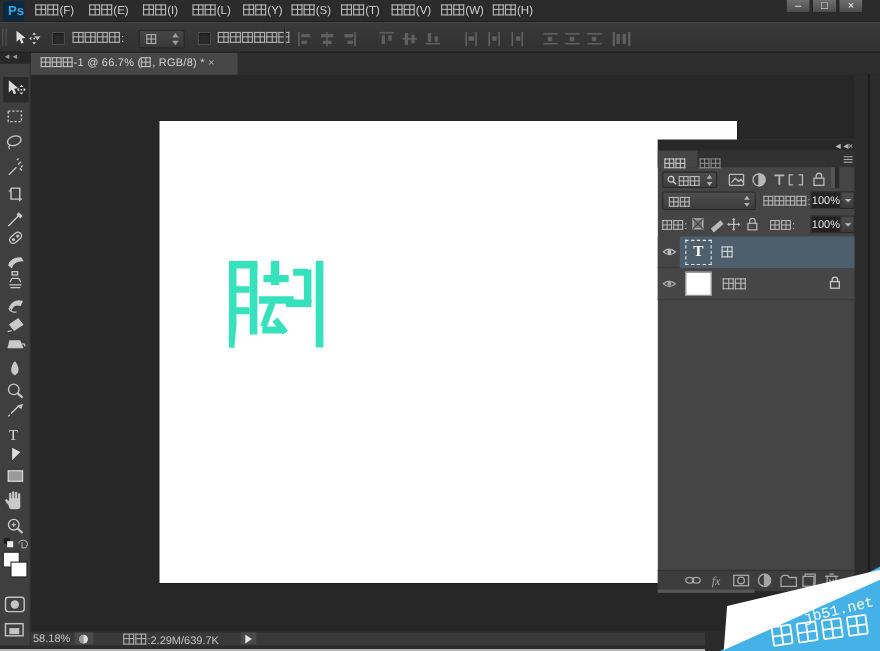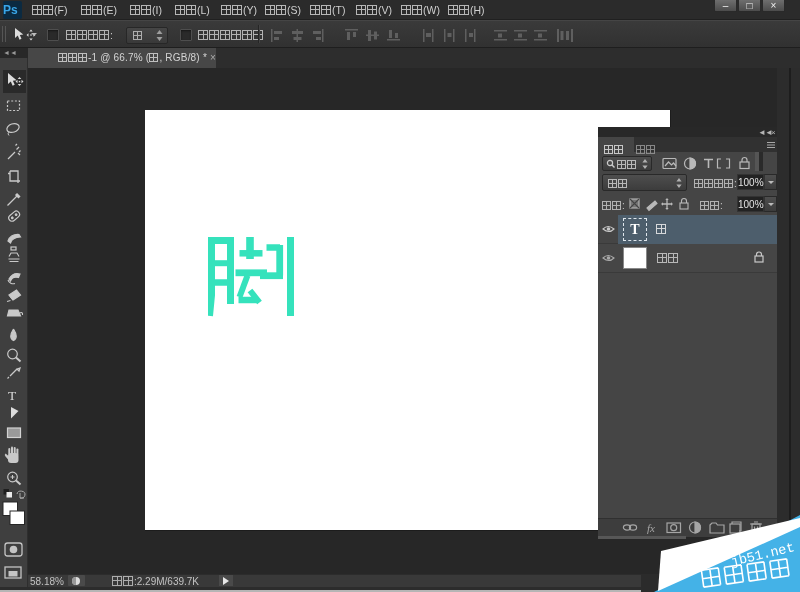--- a/index.html
+++ b/index.html
@@ -20,37 +20,37 @@
   linear-gradient(currentColor,currentColor) 0 0/9px 1px,
   linear-gradient(currentColor,currentColor) 0 4px/9px 1px,
   linear-gradient(currentColor,currentColor) 0 8px/9px 1px,
   linear-gradient(currentColor,currentColor) 0 0/1px 9px,
   linear-gradient(currentColor,currentColor) 4px 0/1px 9px,
   linear-gradient(currentColor,currentColor) 8px 0/1px 9px;
  background-repeat:no-repeat;}
 
 #menubar{left:0;top:0;width:800px;height:20px;background:#2b2b2b;border-bottom:1px solid #202020;}
 #pslogo{left:3px;top:1px;width:19px;height:18px;background:#0b2a41;color:#39a6e8;
- font-weight:bold;font-size:12px;text-align:left;line-height:18px;border-radius:2px;}
+ font-weight:bold;font-size:12px;text-align:right;line-height:18px;border-radius:2px;}
 .mi{position:absolute;top:4px;color:#cfcfcf;font-size:10.5px;line-height:12px;white-space:nowrap;}
 
 .wbtn{position:absolute;top:0;height:12px;background:linear-gradient(#6e6e6e,#4c4c4c);
  border:1px solid #2a2a2a;border-top:none;color:#f2f2f2;font-size:10px;line-height:11px;
  text-align:center;border-radius:0 0 2px 2px;}
 
 #optbar{left:0;top:20px;width:800px;height:28px;background:linear-gradient(#3a3a3a,#313131);
  border-top:1px solid #454545;border-bottom:1px solid #1e1e1e;}
 .obtext{position:absolute;top:29px;color:#c8c8c8;font-size:10.5px;white-space:nowrap;}
 .cb{position:absolute;top:29px;width:12px;height:12px;background:#2a2a2a;border:1px solid #4e4e4e;
  box-shadow:inset 0 1px 2px #161616;border-radius:1px;}
 .osep{position:absolute;top:25px;width:1px;height:18px;background:#252525;box-shadow:1px 0 0 #424242;}
 
 #tabbar{left:0;top:48px;width:800px;height:20px;background:#2d2d2d;}
 #doctab{left:28px;top:48px;width:188px;height:20px;background:#474747;color:#d4d4d4;
- font-size:10px;line-height:20px;white-space:nowrap;padding-left:9px;letter-spacing:0.2px;text-align:right;}
+ font-size:10px;line-height:20px;white-space:nowrap;padding-left:9px;letter-spacing:0.2px;}
 
 #toolhead{left:0;top:48px;width:28px;height:10px;background:#282828;color:#999;font-size:7px;line-height:9px;padding-left:3px;}
 #toolbar{left:0;top:58px;width:28px;height:529px;background:#3f3f3f;border-right:1px solid #2e2e2e;}
 
 #canvas{left:145px;top:110px;width:525px;height:420px;background:#ffffff;box-shadow:0 1px 0 #1c1c1c,1px 0 0 #1c1c1c;}
 
 #panel{left:598px;top:127px;width:179px;height:410px;background:#454545;}
 #ptitle{left:0;top:0;width:179px;height:10px;background:#282828;}
 #ptabs{left:0;top:10px;width:179px;height:15px;background:#313131;}
 #ptab1{left:0;top:0;width:36px;height:15px;background:#454545;color:#dedede;padding:2px 0 0 6px;}

